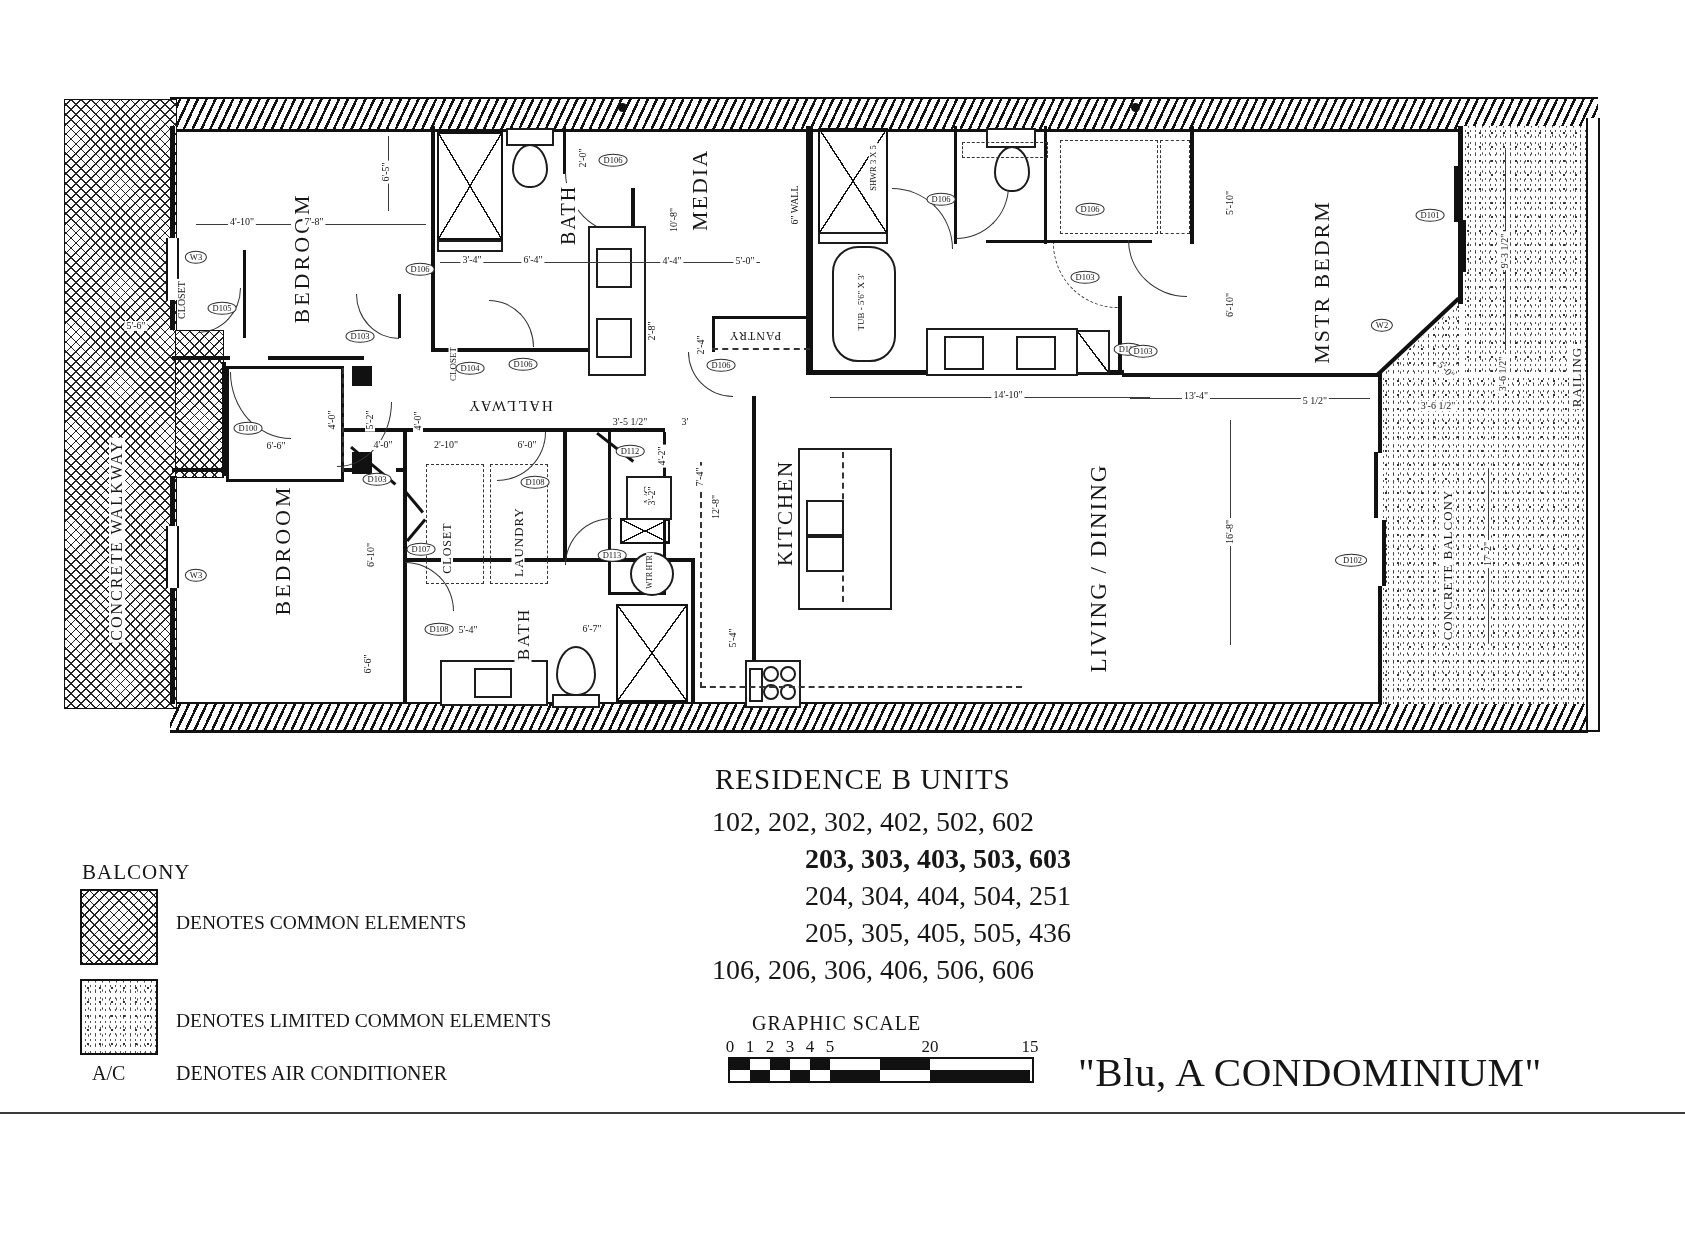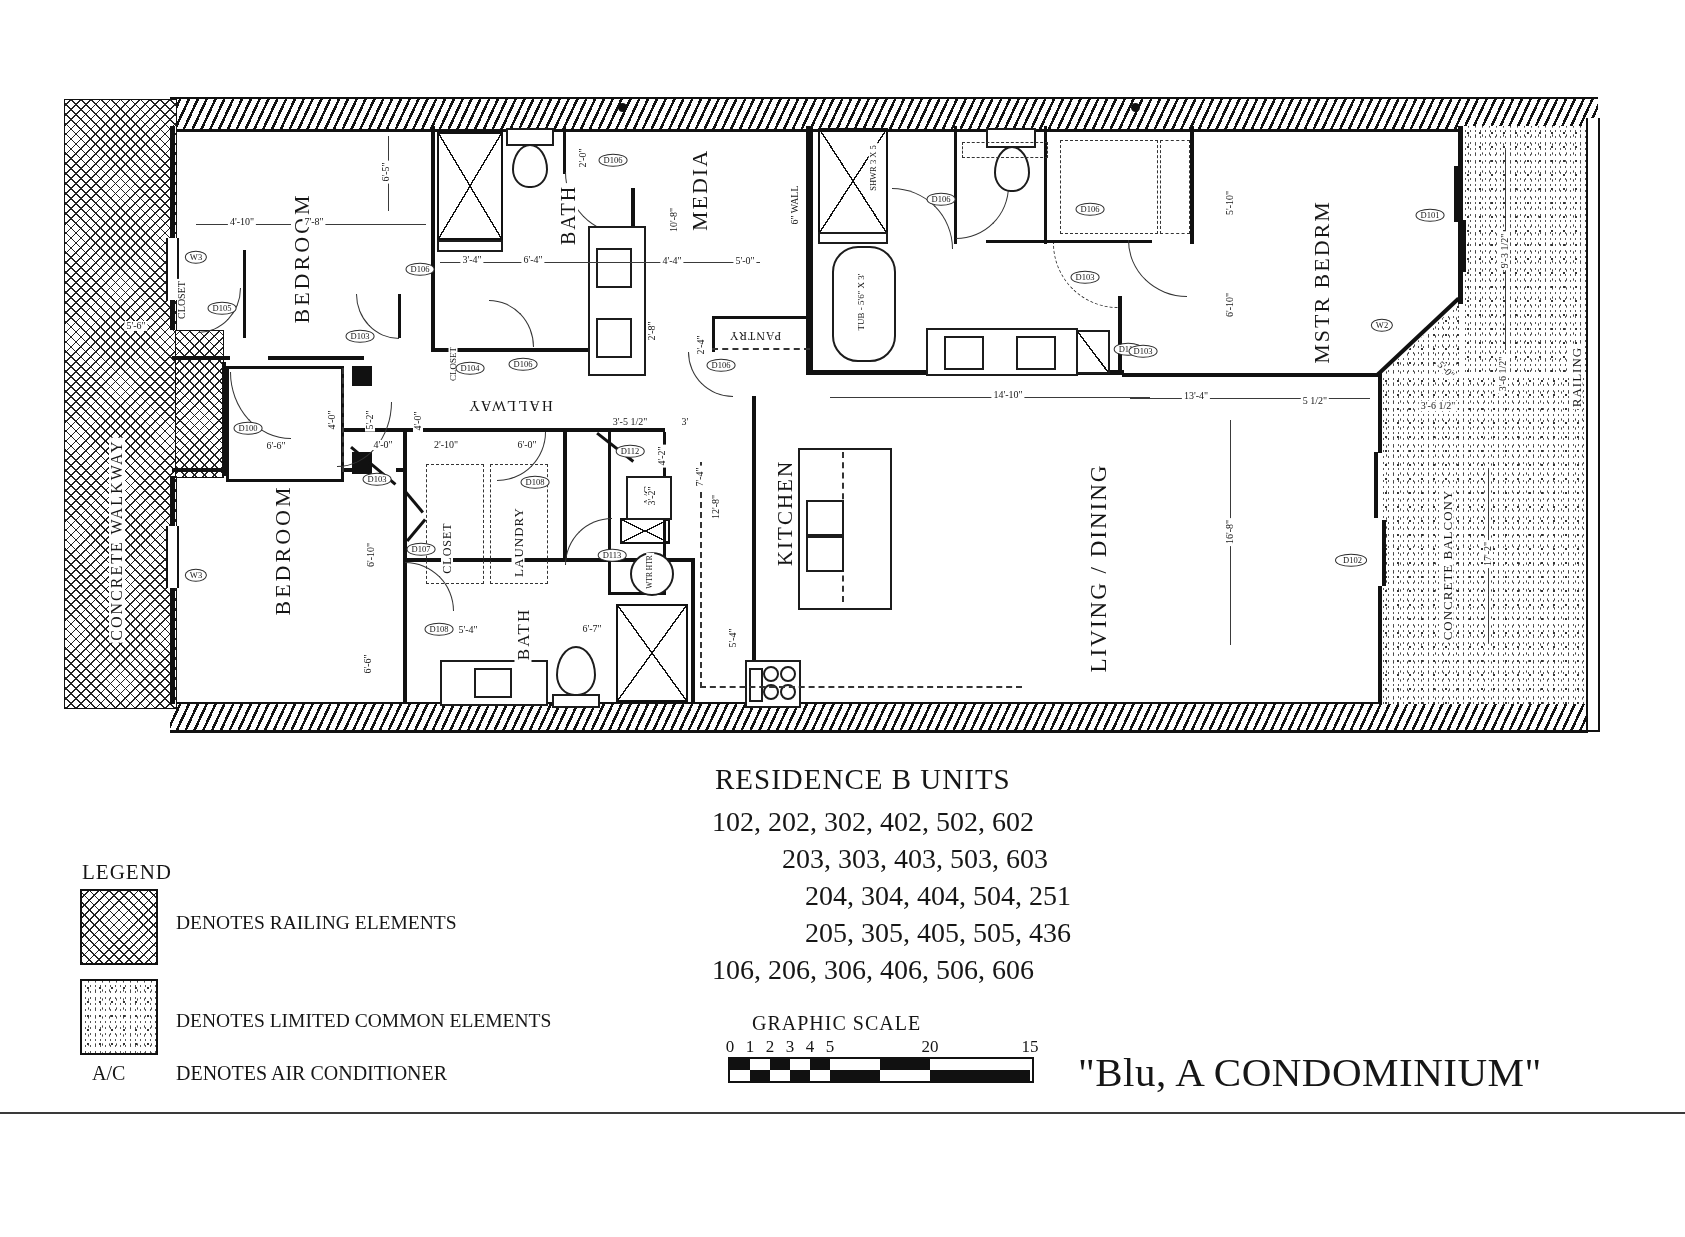--- a/index.html
+++ b/index.html
@@ -274,29 +274,29 @@
       <span class="pl tag" style="left: 612px; top: 555px; transform: translate(-50%, -50%) rotate(0deg);">D113</span>
       <span class="pl tag" style="left: 630px; top: 451px; transform: translate(-50%, -50%) rotate(0deg);">D112</span>
       <span class="pl tag" style="left: 439px; top: 629px; transform: translate(-50%, -50%) rotate(0deg);">D108</span>
       <span class="pl tag" style="left: 196px; top: 575px; transform: translate(-50%, -50%) rotate(0deg);">W3</span>
     </div>
 </div>
 
 <div class="blk" style="left:715px;top:763px;font-size:29px;letter-spacing:1px">RESIDENCE B UNITS</div>
 <div id="units-lines">
     <div class="units-line" style="left: 712px; top: 806px;">102, 202, 302, 402, 502, 602</div>
-    <div class="units-line" style="left: 782px; top: 843px;">203, 303, 403, 503, 603</div>
+    <div class="units-line" style="left: 805px; top: 843px; font-weight: bold;">203, 303, 403, 503, 603</div>
     <div class="units-line" style="left: 805px; top: 880px;">204, 304, 404, 504, 251</div>
     <div class="units-line" style="left: 805px; top: 917px;">205, 305, 405, 505, 436</div>
     <div class="units-line" style="left: 712px; top: 954px;">106, 206, 306, 406, 506, 606</div>
   </div>
 
-<div class="blk" style="left:82px;top:860px;font-size:21px;letter-spacing:1px">LEGEND</div>
+<div class="blk" style="left:82px;top:860px;font-size:21px;letter-spacing:1px">BALCONY</div>
 <div class="a xhatch" style="left:80px;top:889px;width:74px;height:72px;border:2px solid #111"></div>
-<div class="blk" style="left:176px;top:912px;font-size:19.5px">DENOTES RAILING ELEMENTS</div>
+<div class="blk" style="left:176px;top:912px;font-size:19.5px">DENOTES COMMON ELEMENTS</div>
 <div class="a stipple" style="left:80px;top:979px;width:74px;height:72px;border:2px solid #111"></div>
 <div class="blk" style="left:176px;top:1010px;font-size:19.5px">DENOTES LIMITED COMMON ELEMENTS</div>
 <div class="blk" style="left:92px;top:1062px;font-size:20px">A/C</div>
 <div class="blk" style="left:176px;top:1062px;font-size:20px">DENOTES AIR CONDITIONER</div>
 
 <div class="blk" style="left:752px;top:1012px;font-size:20px;letter-spacing:1px">GRAPHIC SCALE</div>
 <div id="scale-ticks">
     <span class="blk" style="left: 730px; top: 1037px; font-size: 17px; transform: translateX(-50%);">0</span>
     <span class="blk" style="left: 750px; top: 1037px; font-size: 17px; transform: translateX(-50%);">1</span>
     <span class="blk" style="left: 770px; top: 1037px; font-size: 17px; transform: translateX(-50%);">2</span>

